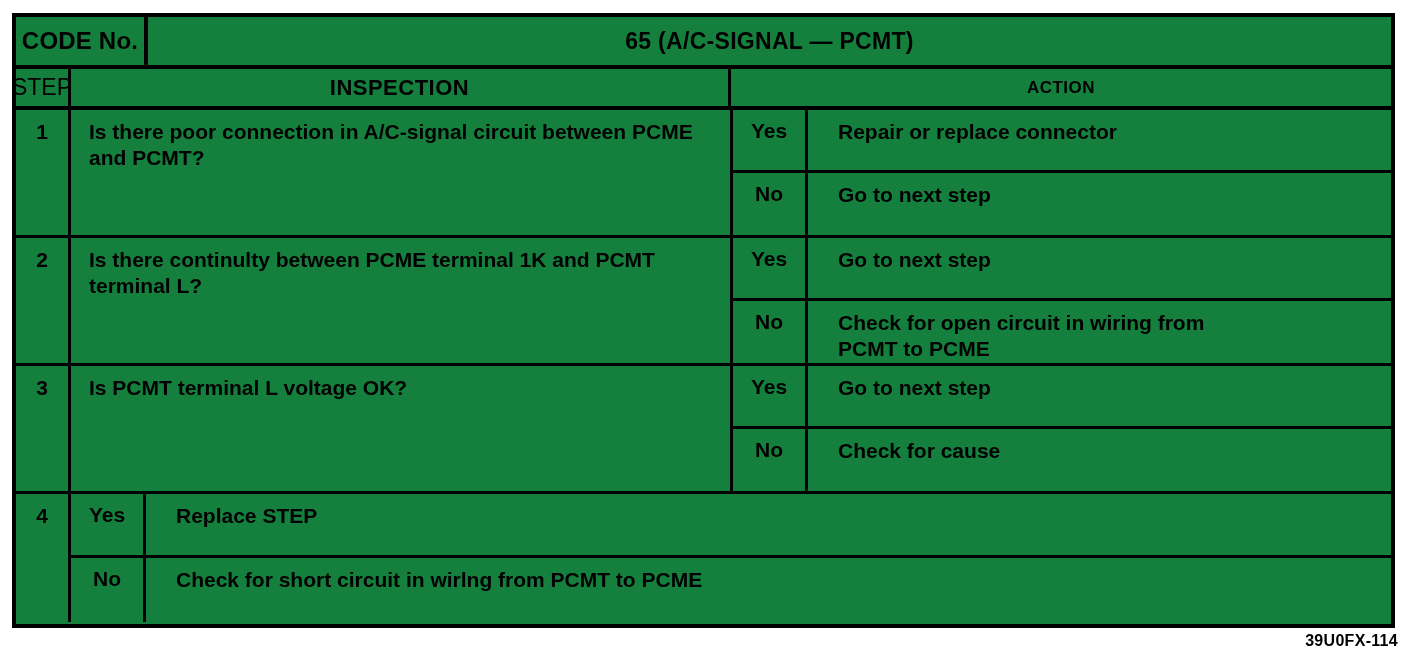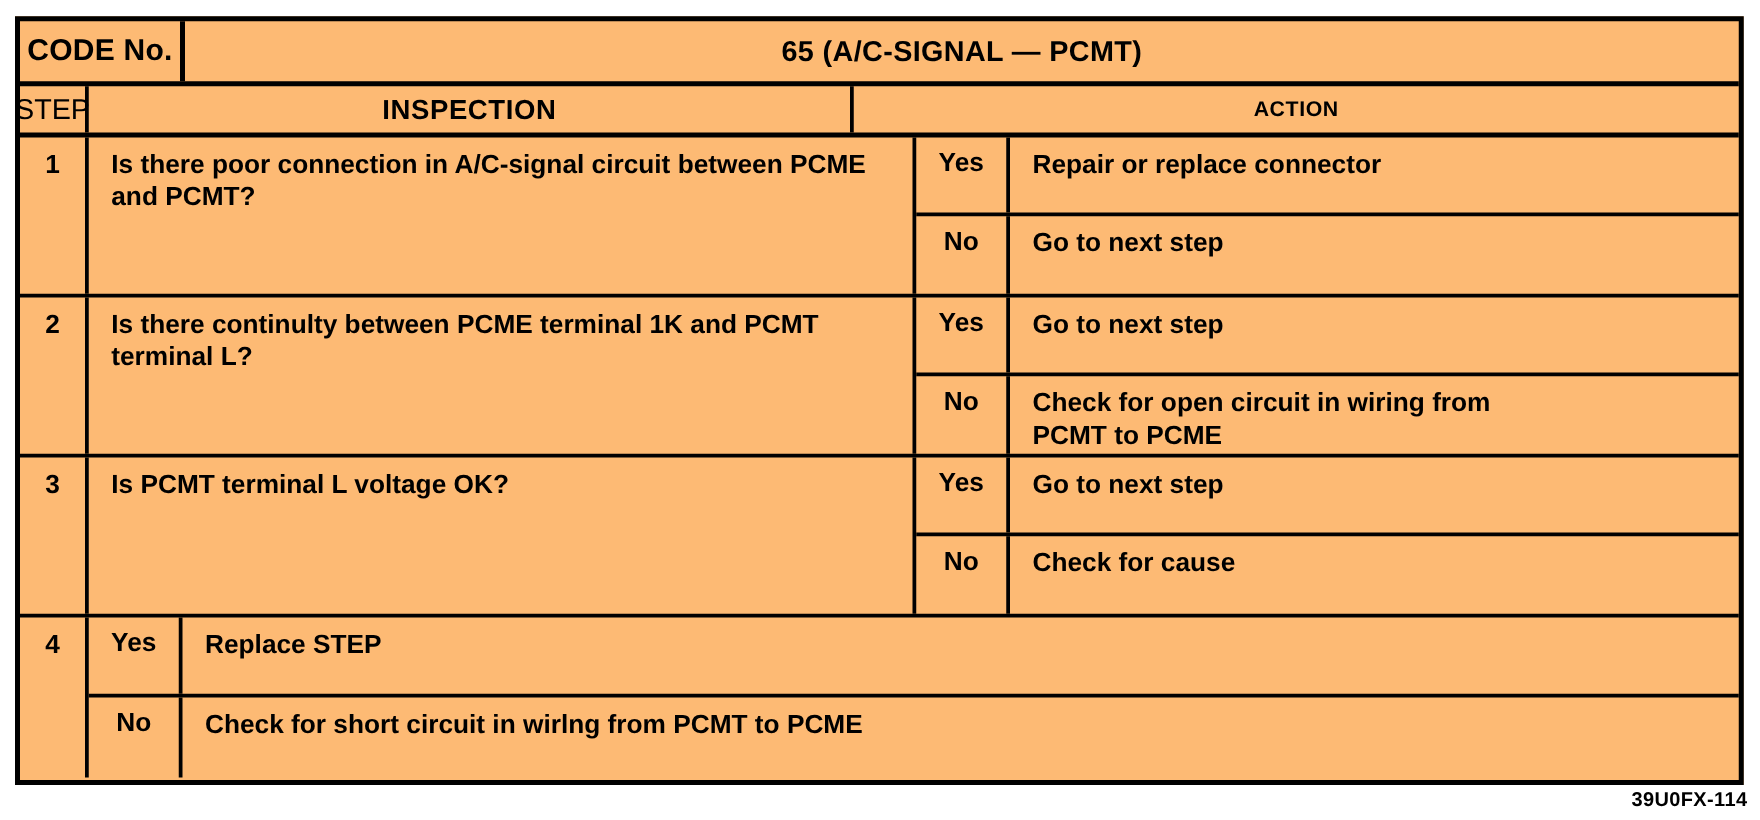--- a/index.html
+++ b/index.html
@@ -24,21 +24,21 @@
 
   
   #chart-table {
     position: absolute;
     left: 12px;
     top: 13px;
     width: 1383px;
     height: 615px;
     border: 4px solid #000;
     box-sizing: border-box;
-    background: #fdba74;
+    background: #15803d;
   }
 
   
   .code-row {
     display: flex;
     height: 52px;
     border-bottom: 4px solid #000;
     box-sizing: border-box;
   }
   .code-label {
@@ -74,21 +74,21 @@
     width: 55px;
     border-right: 3px solid #000;
     box-sizing: border-box;
     display: flex;
     align-items: center;
     justify-content: center;
     font-size: 23px;
     font-weight: normal;
   }
   .head-inspection {
-    width: 612px;
+    width: 660px;
     border-right: 3px solid #000;
     box-sizing: border-box;
     display: flex;
     align-items: center;
     justify-content: center;
     font-size: 22px;
     font-weight: bold;
     letter-spacing: 0.5px;
   }
   .head-action {
@@ -135,20 +135,21 @@
   }
   .step-branches {
     flex: 1;
     display: flex;
     flex-direction: column;
   }
   .branch {
     display: flex;
     height: 50%;
     box-sizing: border-box;
+    gap: 12px;
   }
   .branch.first {
     border-bottom: 3px solid #000;
   }
   .branch-label {
     width: 75px;
     border-right: 3px solid #000;
     box-sizing: border-box;
     display: flex;
     justify-content: center;

